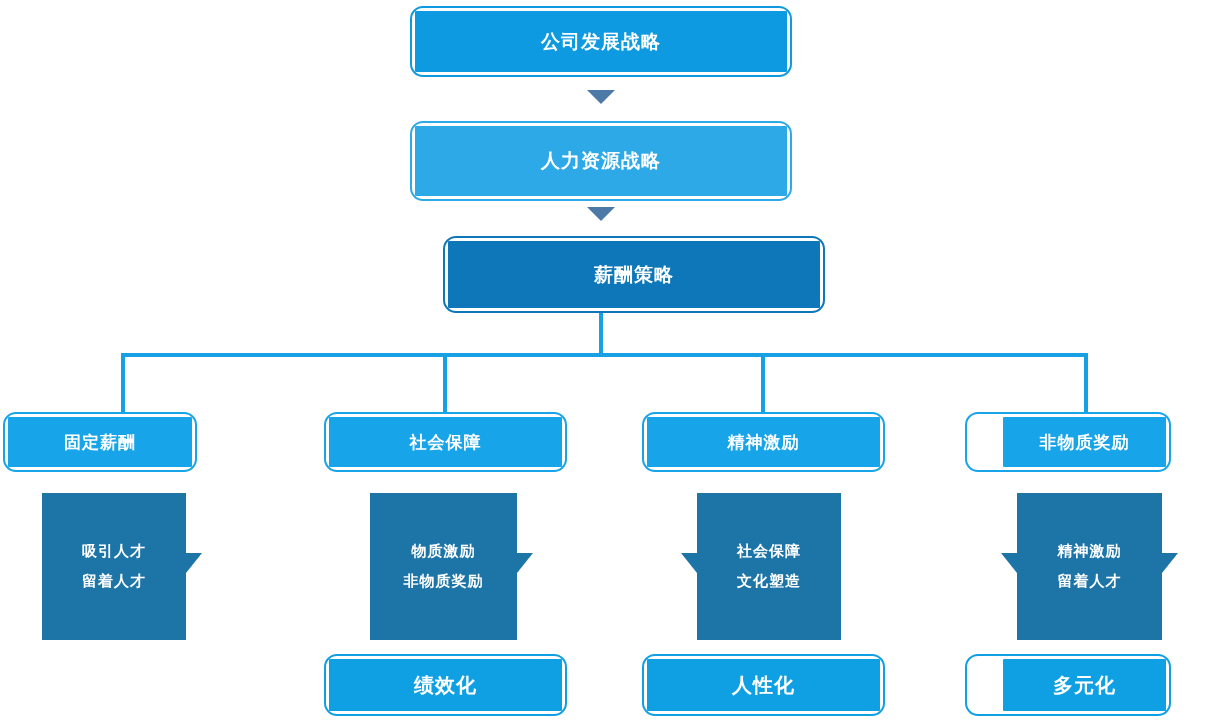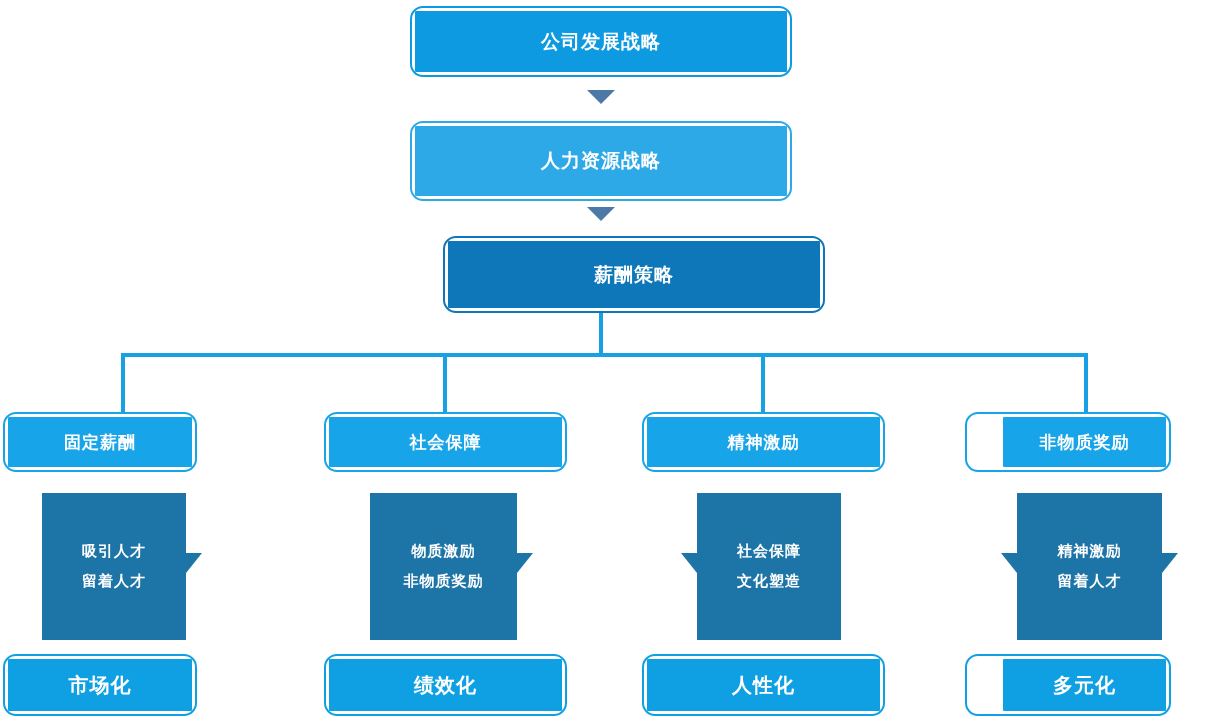--- a/index.html
+++ b/index.html
@@ -109,23 +109,20 @@
     <span>文化塑造</span>
     <i class="flag flag-l"></i>
   </div>
   <div class="dsq d4">
     <span>精神激励</span>
     <span>留着人才</span>
     <i class="flag flag-l"></i>
     <i class="flag flag-r"></i>
   </div>
 
-  <div class="rnode n-bot col1">
-    <div class="rnode-fill">市场化</div>
-  </div>
   <div class="rnode n-bot col2">
     <div class="rnode-fill">绩效化</div>
   </div>
   <div class="rnode n-bot col3">
     <div class="rnode-fill">人性化</div>
   </div>
   <div class="rnode n-bot col4">
     <div class="rnode-fill">多元化</div>
   </div>
 

